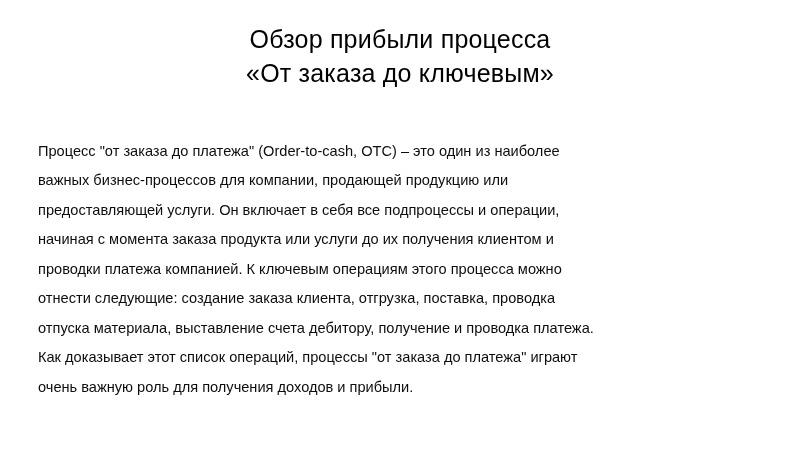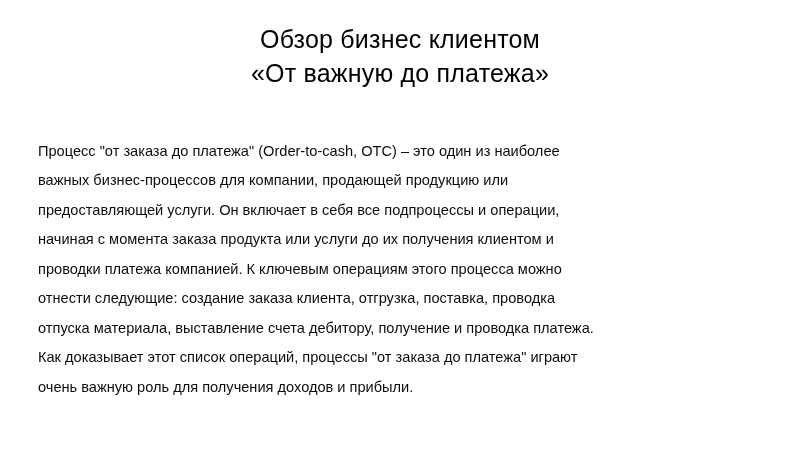--- a/index.html
+++ b/index.html
@@ -47,21 +47,21 @@
     text-align: left;
     font-weight: normal;
   }
 </style>
 </head>
 <body>
 
 <div class="slide">
 
   <div class="title-block">
-    <div class="title-line">Обзор  бизнес клиентом</div>
-    <div class="title-line">«От важную до платежа»</div>
+    <div class="title-line">Обзор  прибыли процесса</div>
+    <div class="title-line">«От заказа до ключевым»</div>
   </div>
 
   <div class="body-block">
     <p class="body-text">Процесс "от заказа до платежа" (Order-to-cash, OTC) – это один из наиболее важных бизнес-процессов для компании, продающей продукцию или предоставляющей услуги. Он включает в себя все подпроцессы и операции, начиная с момента заказа продукта или услуги до их получения клиентом и проводки платежа компанией. К ключевым операциям этого процесса можно отнести следующие: создание заказа клиента, отгрузка, поставка, проводка отпуска материала, выставление счета дебитору, получение и проводка платежа. Как доказывает этот список операций, процессы "от заказа до платежа" играют очень важную роль для получения доходов и прибыли.</p>
   </div>
 
 </div>
 
 </body></html>

